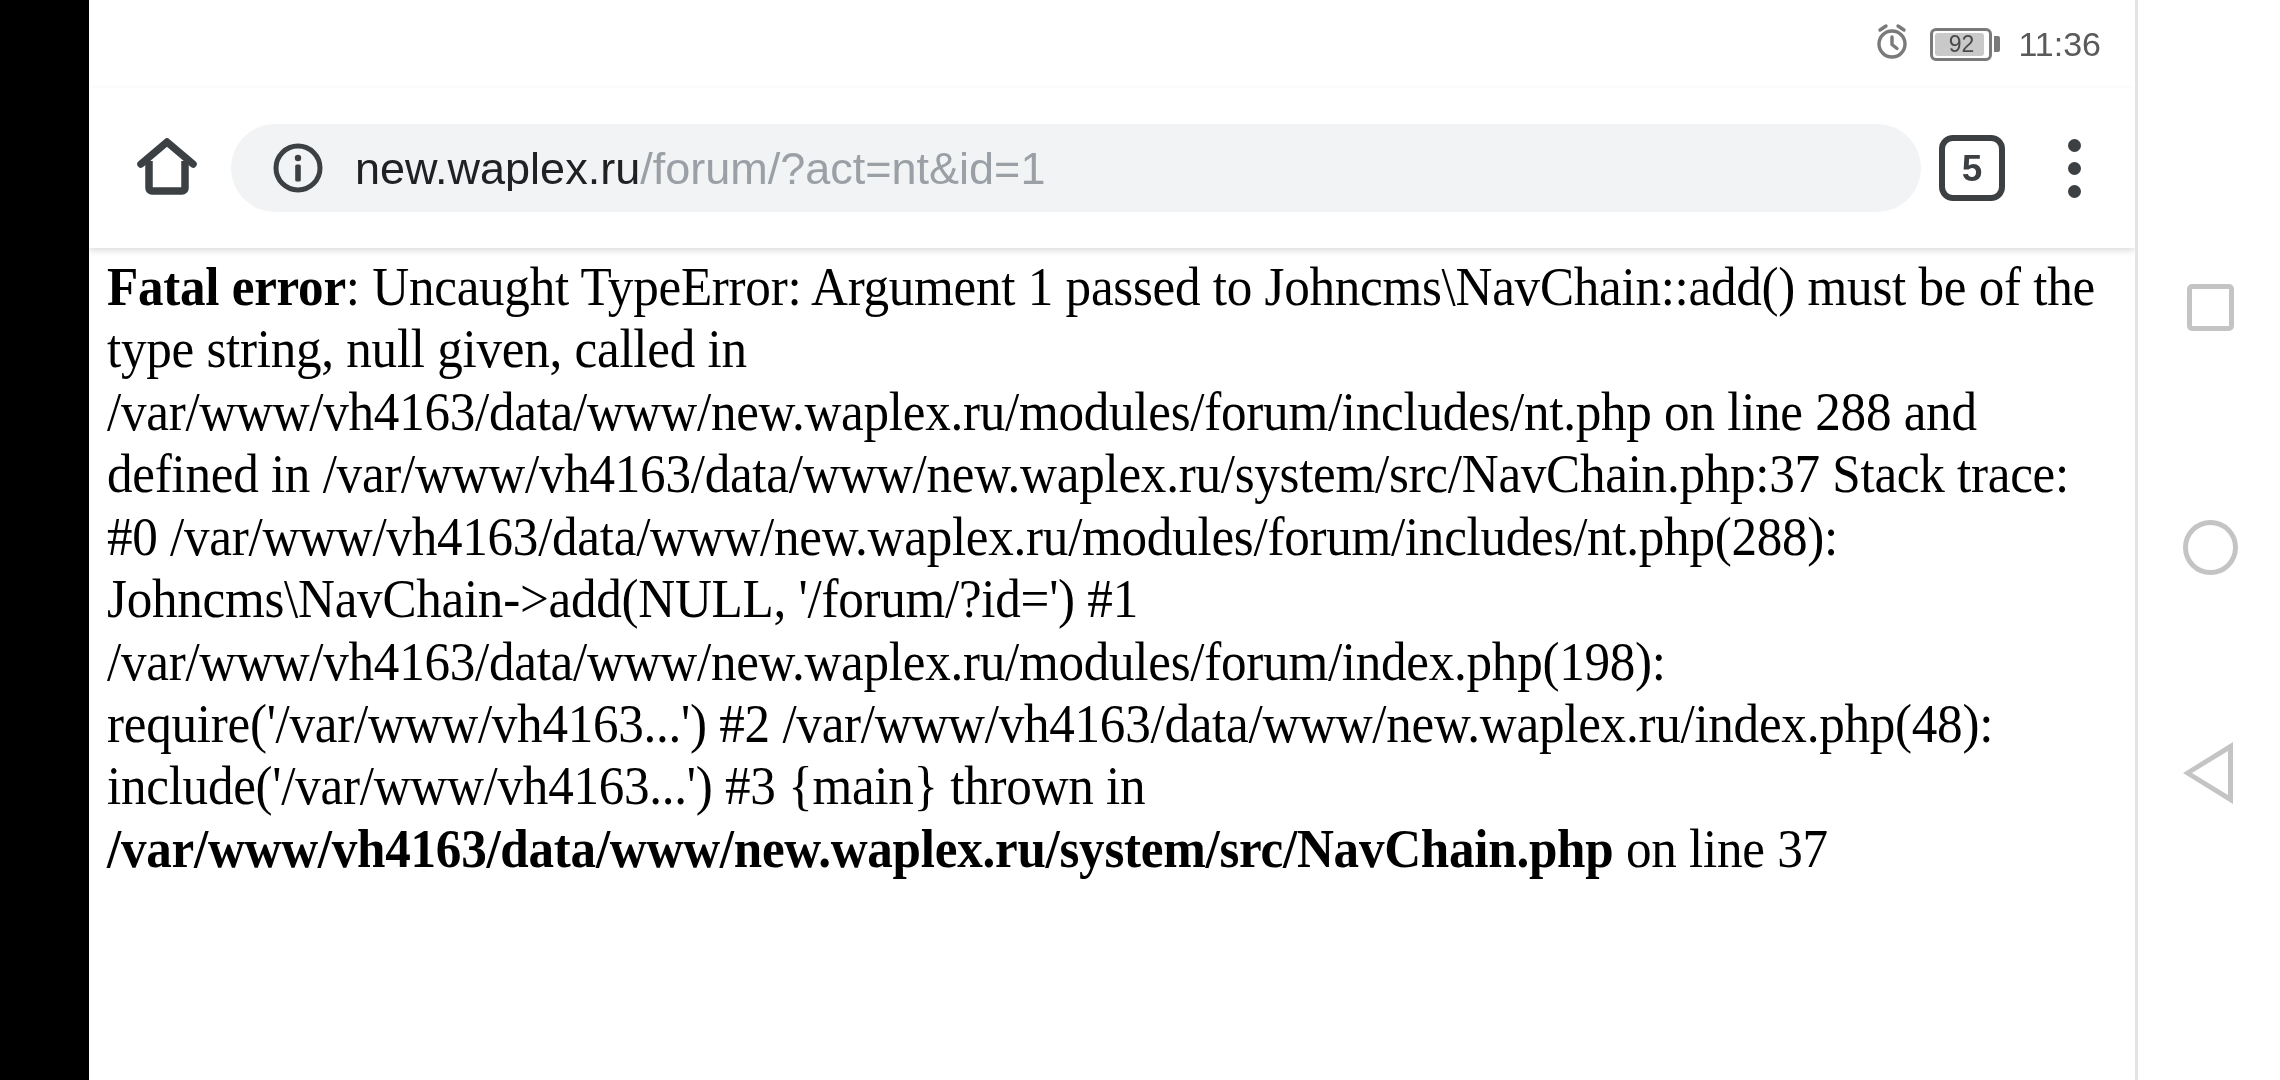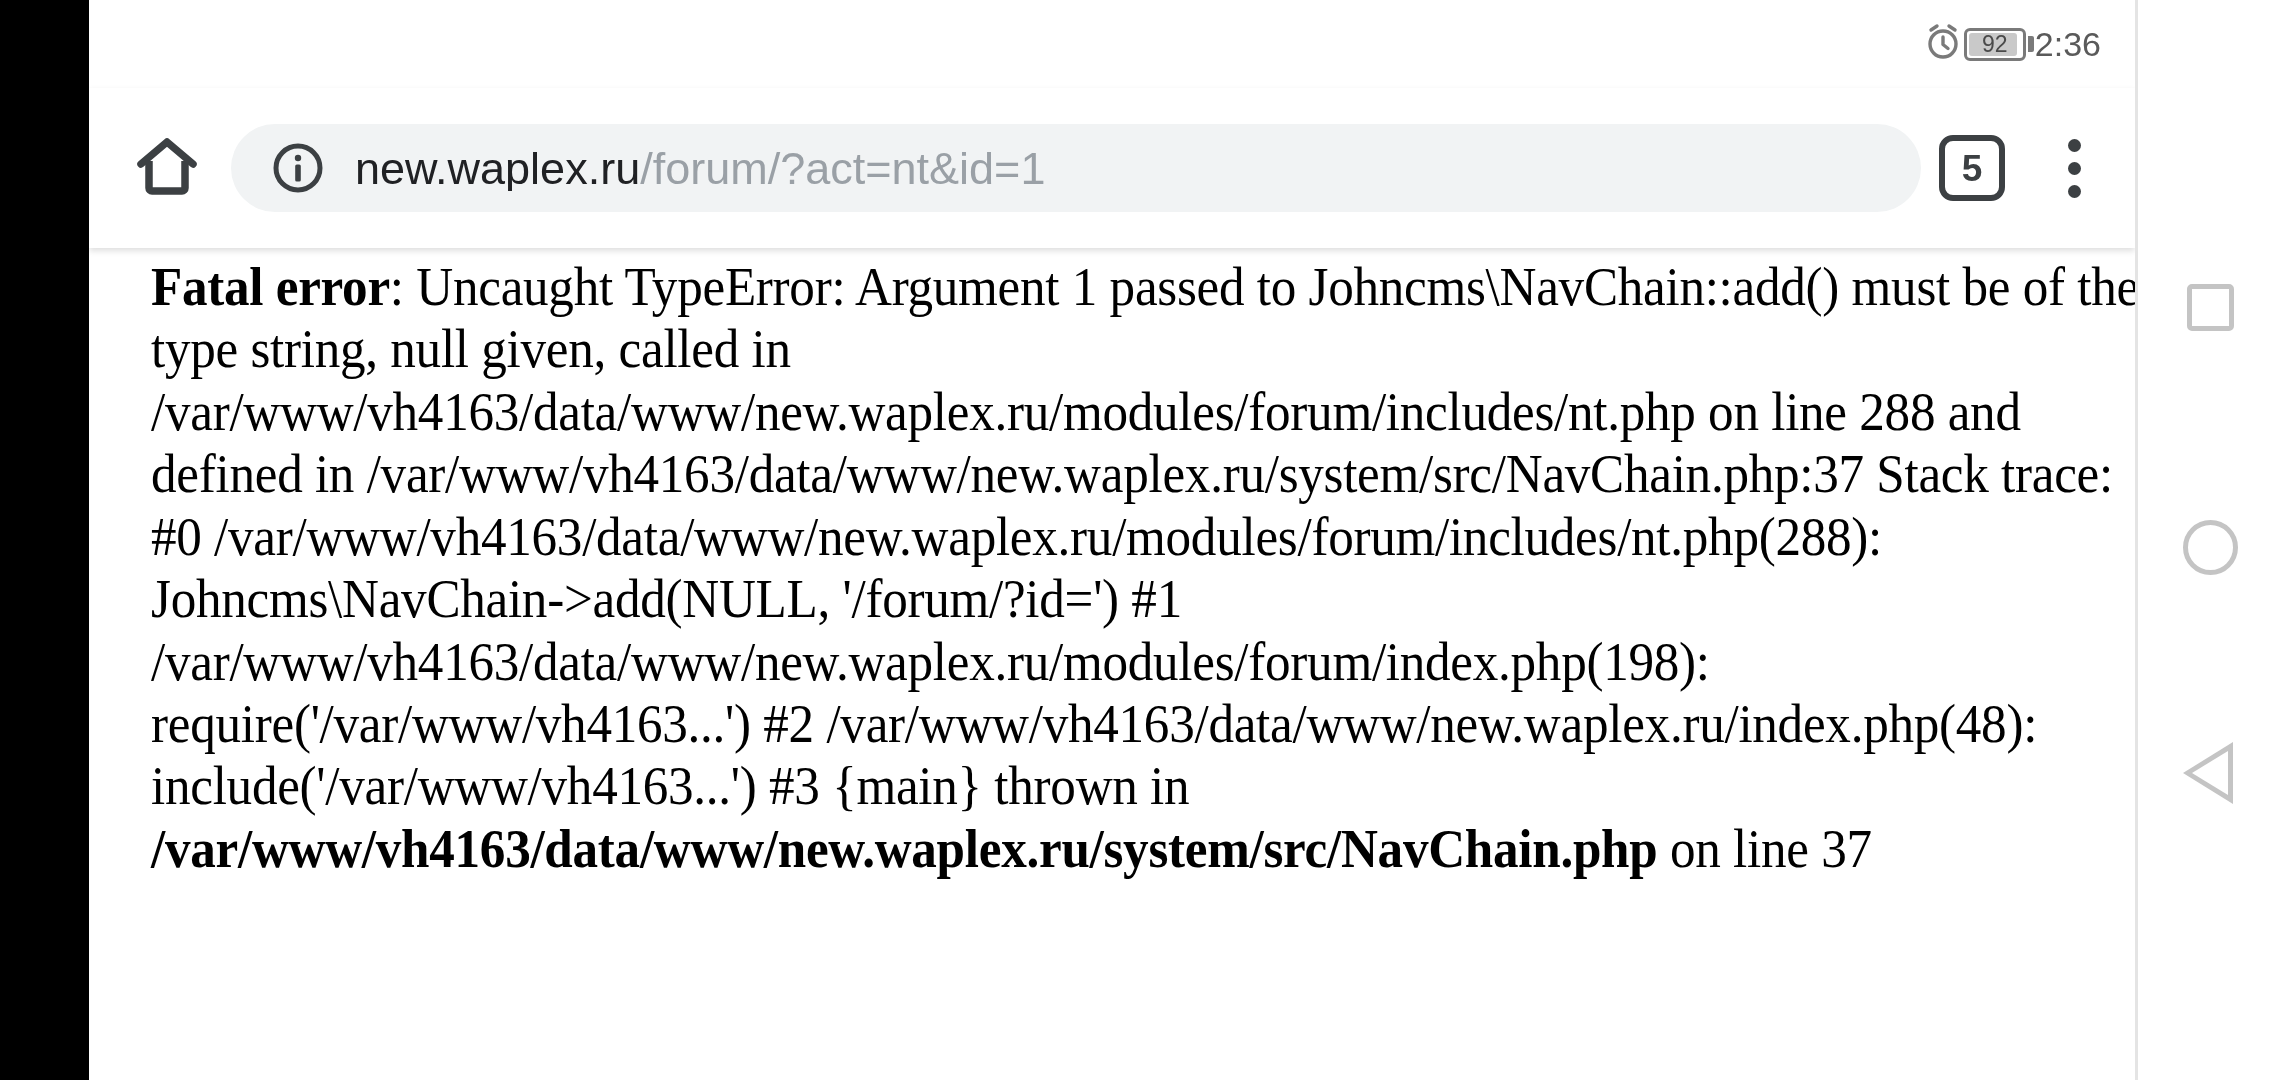--- a/index.html
+++ b/index.html
@@ -81,21 +81,21 @@
   }
   .m-glyph {
     font-size: 31px; font-weight: bold; color: #6e6e6e;
     font-family: "Liberation Sans", sans-serif; line-height: 1;
   }
 
   .sb-right {
     margin-left: auto;
     display: flex;
     align-items: center;
-    gap: 1px;
+    gap: 18px;
   }
   .battery {
     display: flex; align-items: center;
   }
   .battery-body {
     width: 62px; height: 33px;
     border: 3px solid #7a7a7a;
     border-radius: 6px;
     display: flex; align-items: center; justify-content: center;
     box-sizing: border-box;
@@ -196,21 +196,20 @@
   
   .page {
     position: absolute;
     left: 0; top: 248px;
     width: 2046px;
     height: 832px;
     background: #ffffff;
     overflow: hidden;
     box-sizing: border-box;
     padding: 8px 24px 0 18px;
-    margin-left: 44px;
   }
   .error-text {
     font-family: "Liberation Serif", "DejaVu Serif", serif;
     font-size: 55px;
     line-height: 1.135;
     color: #000000;
     letter-spacing: -0.3px;
     word-break: break-word;
     transform: scaleX(0.93);
     transform-origin: left top;
@@ -286,21 +285,21 @@
         </span>
 
         <span class="battery">
           <span class="battery-body">
             <span class="battery-fill"></span>
             <span class="battery-pct">92</span>
           </span>
           <span class="battery-tip"></span>
         </span>
 
-        <span class="clock">2:36</span>
+        <span class="clock">11:36</span>
       </div>
     </div>
 
     <div class="toolbar">
 
       <div class="home-btn">
         <span>
           <svg width="72" height="72" viewBox="0 0 72 72">
             <path d="M10 34 L36 12 L62 34" stroke="#3c4043" stroke-width="7.5" fill="none" stroke-linecap="round" stroke-linejoin="round"></path>
             <path d="M18 31 V58 a3 3 0 0 0 3 3 H51 a3 3 0 0 0 3 -3 V31" stroke="#3c4043" stroke-width="7.5" fill="none" stroke-linejoin="round"></path>

